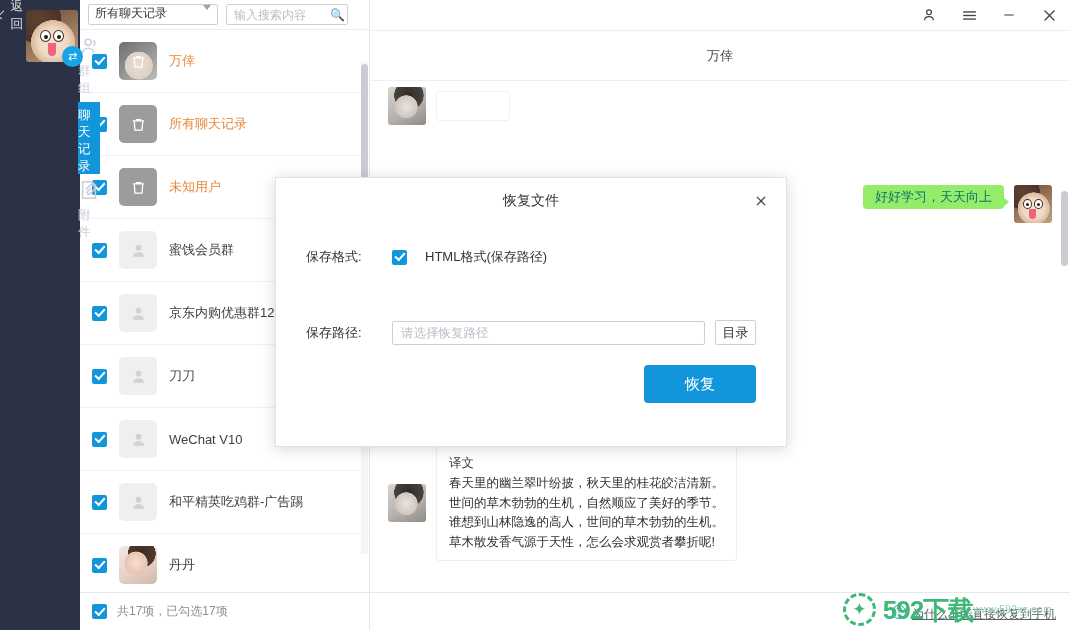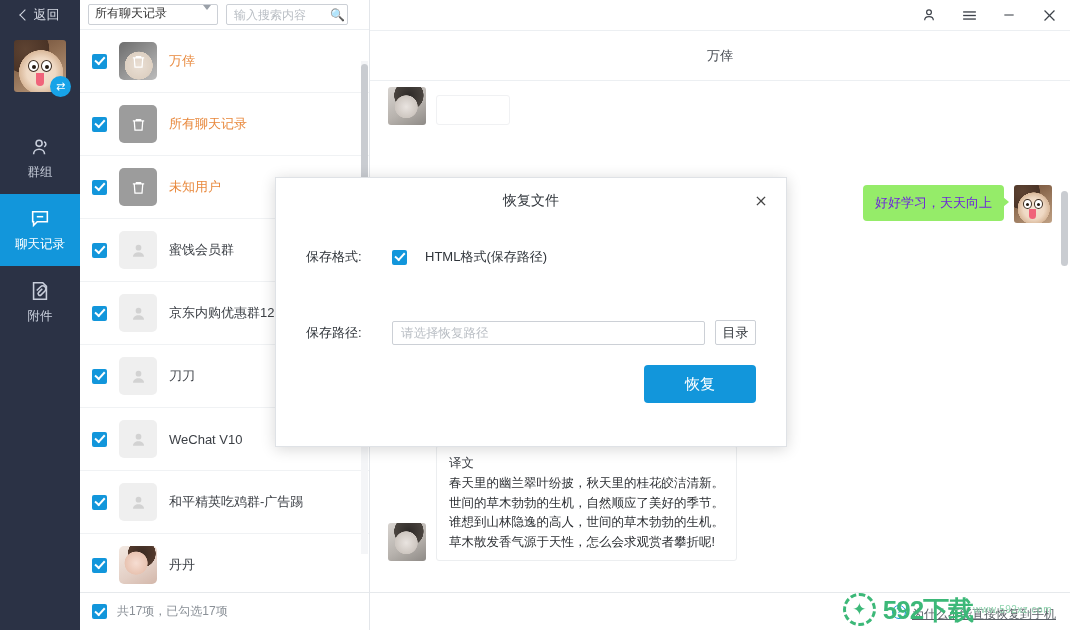--- a/index.html
+++ b/index.html
@@ -13,21 +13,21 @@
     position: relative;
     width: 1070px; height: 630px;
     display: flex;
     background: #fff;
   }
 
   
   .sidebar {
     width: 80px; height: 630px;
     background: #2b3245;
-    display: flex; flex-direction: column;
+    display: flex; flex-direction: row;
     flex: 0 0 80px;
     position: relative;
     z-index: 5;
   }
   .back-btn {
     height: 30px;
     display: flex; align-items: center; justify-content: center;
     color: #d6dae4; font-size: 13px;
     gap: 3px; cursor: pointer;
     user-select: none;
@@ -237,21 +237,21 @@
     background: #fff;
   }
   .chat-body {
     flex: 1 1 auto; position: relative;
     overflow: hidden;
     padding: 0 18px;
     background: #fff;
   }
   .msg-row { display: flex; margin-top: 14px; }
   .msg-row.right { justify-content: flex-end; align-items: flex-start; }
-  .msg-row.left { justify-content: flex-start; align-items: flex-end; }
+  .msg-row.left { justify-content: flex-start; align-items: center; }
   .m-av {
     width: 38px; height: 38px; flex: 0 0 38px;
     border-radius: 3px; overflow: hidden;
     position: relative;
   }
   .m-av.self {
     background:
       radial-gradient(circle at 52% 62%, #f3e2d2 0%, #efd9c4 34%, #d9b89a 52%, transparent 53%),
       radial-gradient(circle at 22% 18%, #5e4332 0%, #4a3326 40%, transparent 41%),
       linear-gradient(150deg, #6b4a35 0%, #8d6b50 40%, #c0a184 100%);
@@ -272,22 +272,22 @@
     border-radius: 0 0 4px 4px;
   }
   .m-av.other {
     background:
       radial-gradient(circle at 48% 52%, #e9e4e0 0%, #cdc6c0 40%, transparent 42%),
       radial-gradient(circle at 55% 22%, #2e2a28 0%, #4a443f 40%, transparent 41%),
       linear-gradient(150deg, #d8d4d0 0%, #b8b3ae 55%, #8e8a86 100%);
   }
   .bubble-green {
     background: #95ec69;
-    color: #6d28d9; font-size: 13px;
-    padding: 9px 12px; border-radius: 4px;
+    color: #0f766e; font-size: 13px;
+    padding: 3px 12px; border-radius: 4px;
     margin-right: 10px;
     position: relative;
     max-width: 300px;
   }
   .bubble-green:after {
     content: ""; position: absolute;
     right: -5px; top: 12px;
     border-top: 5px solid transparent;
     border-bottom: 5px solid transparent;
     border-left: 6px solid #95ec69;

